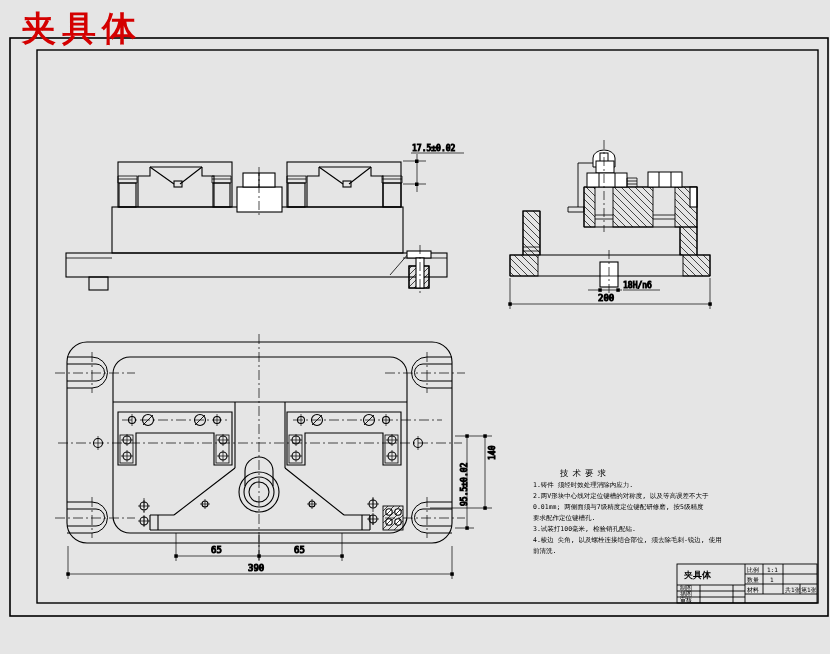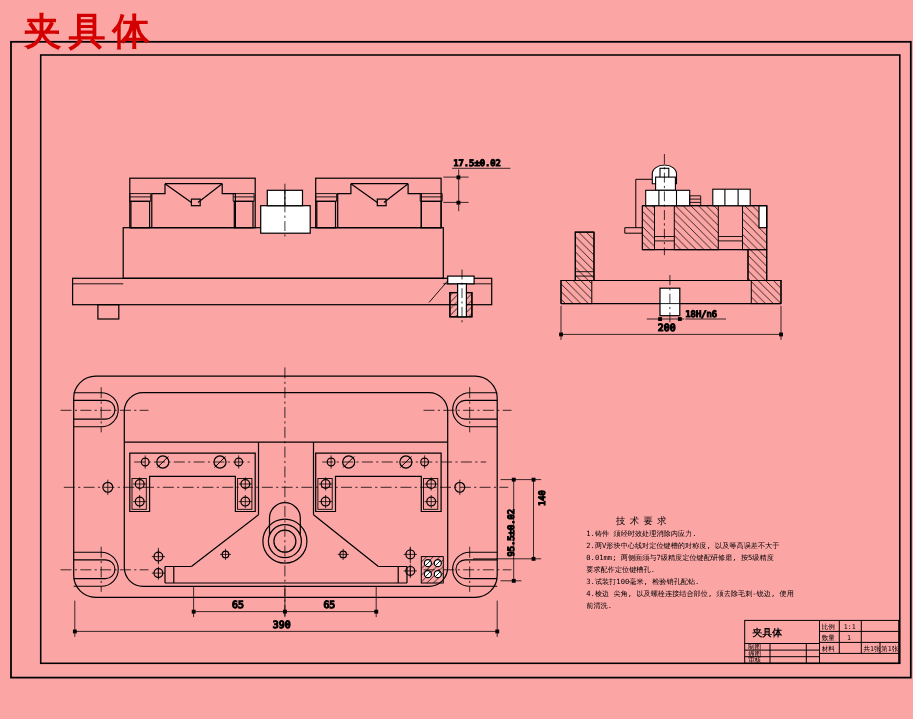--- a/index.html
+++ b/index.html
@@ -1,16 +1,16 @@
 <!DOCTYPE html>
 <html><head>
 <meta charset="utf-8">
 <style>
   html,body{margin:0;padding:0;background:#fff;}
-  #sheet{position:relative;width:830px;height:654px;background:#fca5a5;overflow:hidden;
+  #sheet{position:relative;width:830px;height:654px;background:#e5e5e5;overflow:hidden;
          font-family:"Liberation Sans",sans-serif;}
   svg{position:absolute;left:0;top:0;}
   svg text{font-family:"DejaVu Sans Mono","Liberation Mono",monospace;fill:#000;}
   .dim{font-size:9px;}
   .dim-s{font-size:8px;}
   .note-line{font-size:6.5px;}
   .tb-label{font-size:6px;}
   .tb-title{font-size:9px;font-weight:bold;}
   .red-title{font-family:"Liberation Serif","DejaVu Serif",serif;font-weight:bold;
              font-size:34px;fill:#d40000;letter-spacing:6px;}

